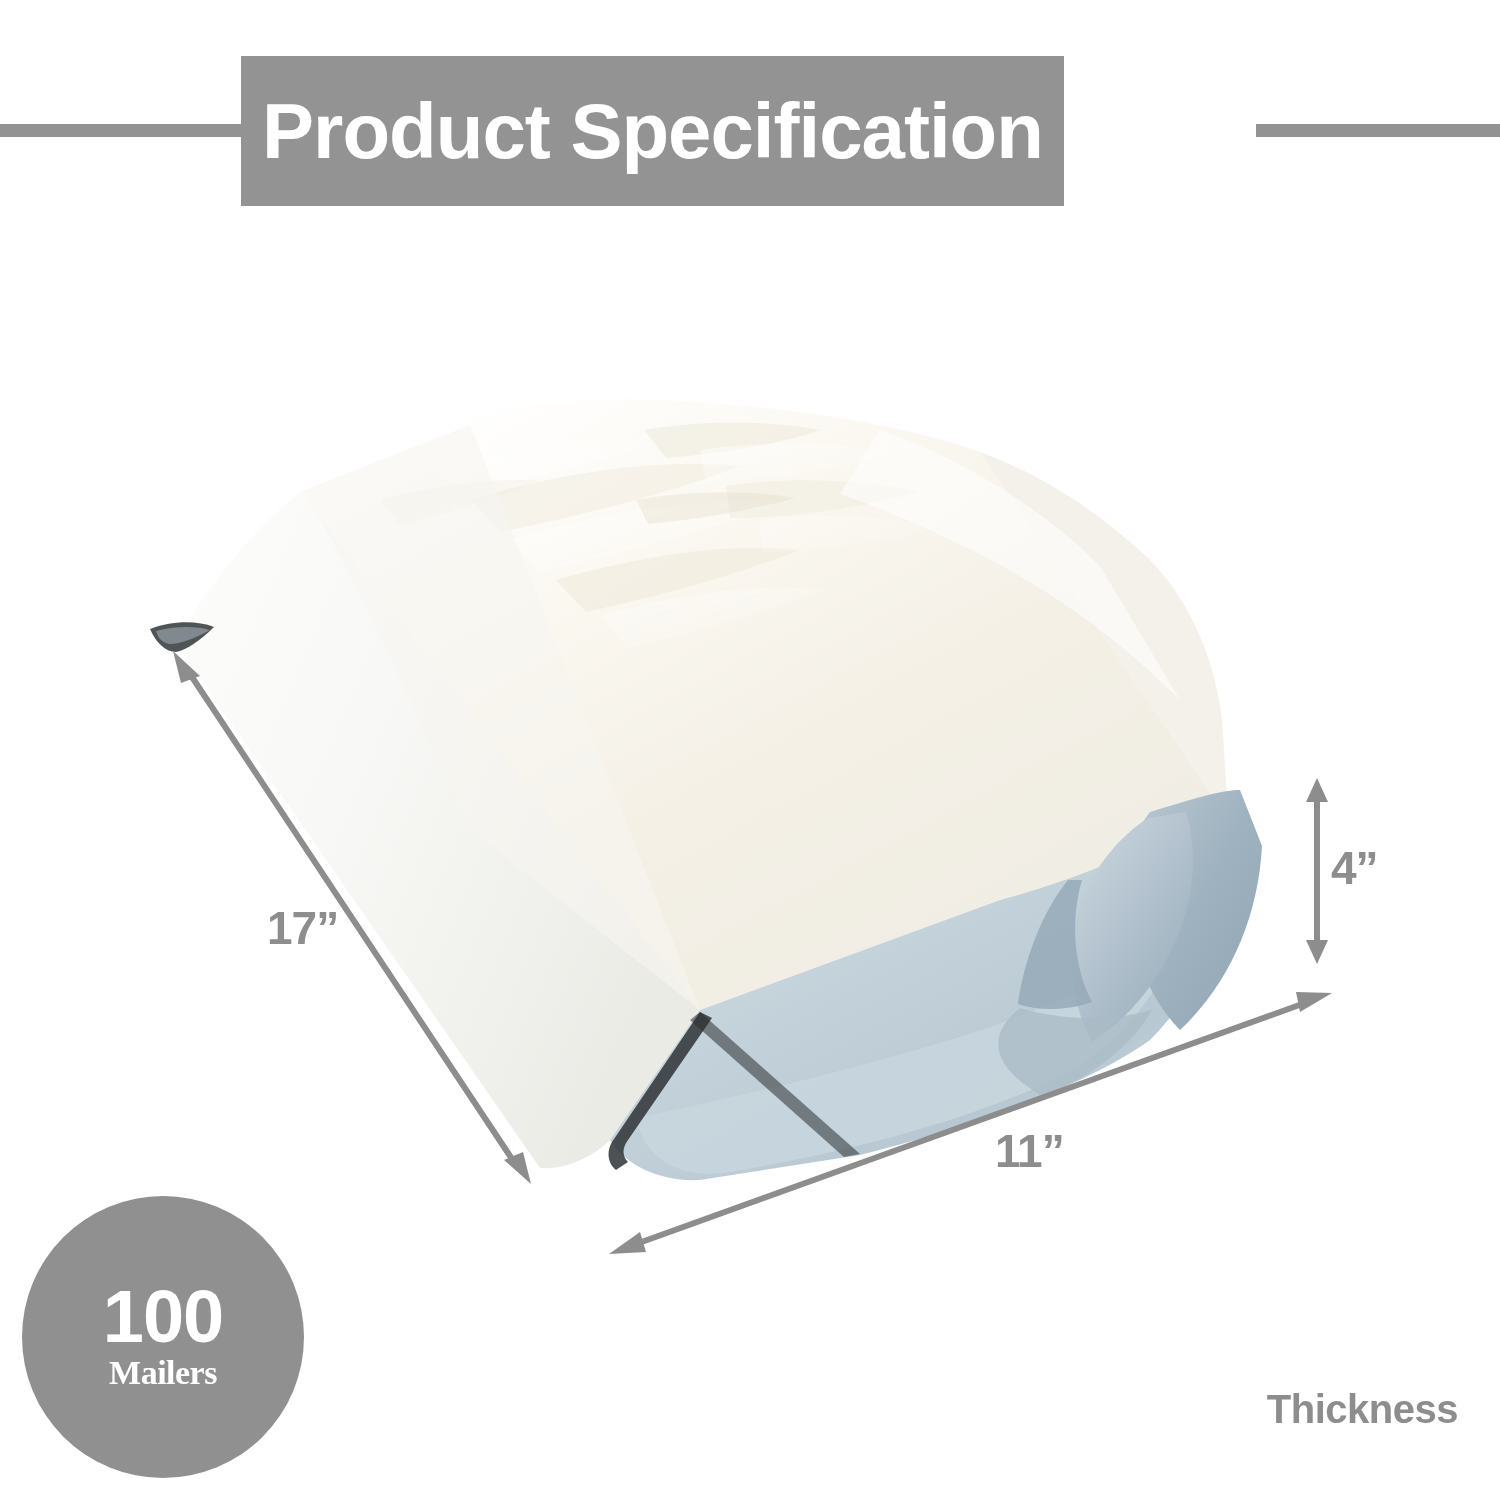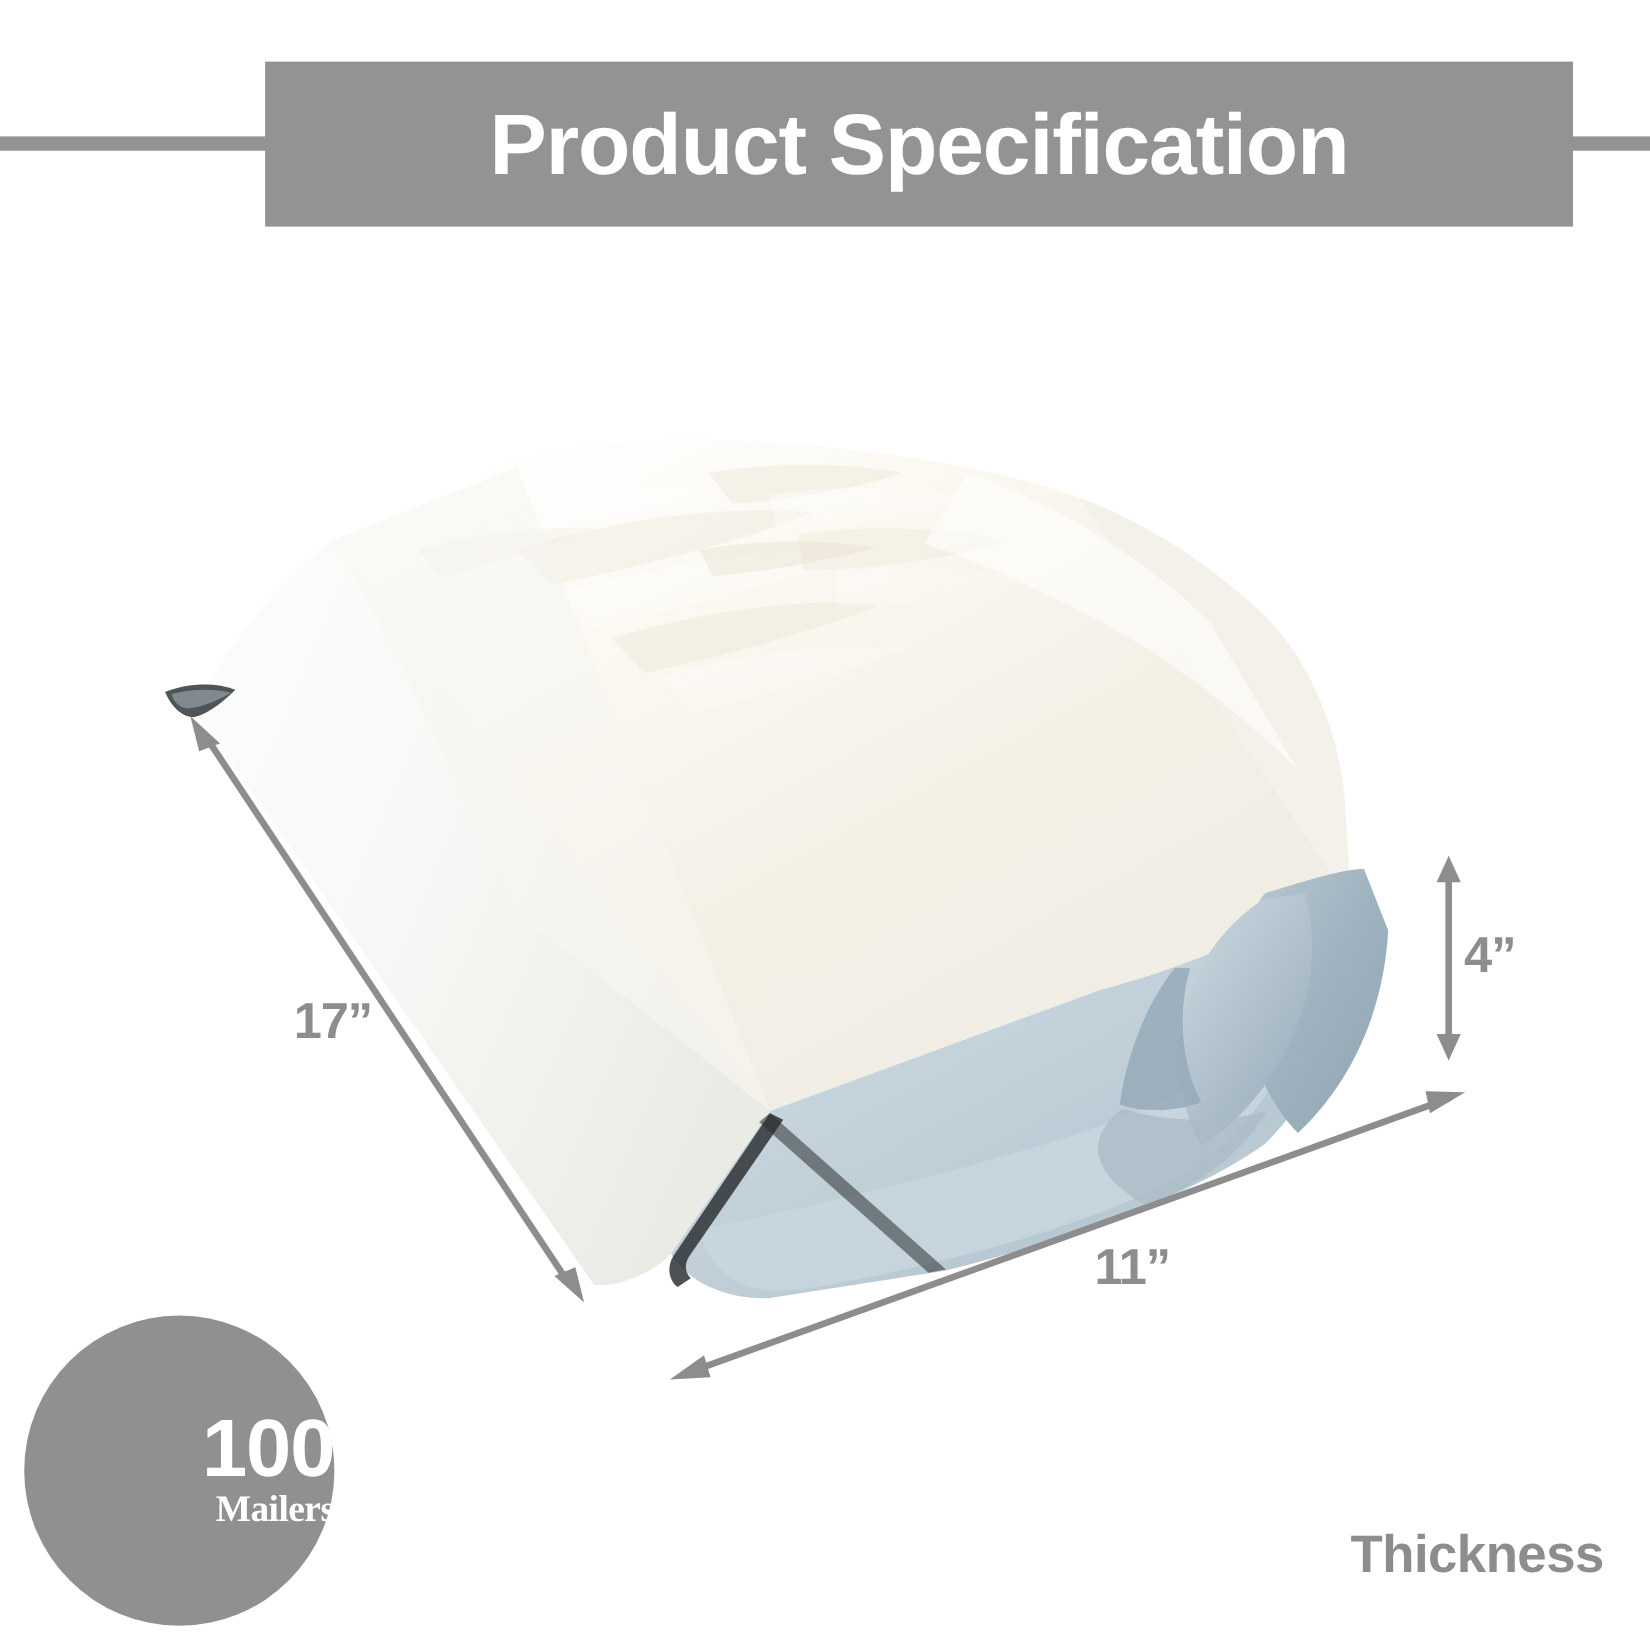--- a/index.html
+++ b/index.html
@@ -32,21 +32,21 @@
     left: 1256px;
     top: 124px;
     width: 244px;
     height: 13px;
     background: #939393;
   }
   #header-banner {
     position: absolute;
     left: 241px;
     top: 56px;
-    width: 1189px;
+    width: 823px;
     height: 150px;
     background: #939393;
     display: flex;
     align-items: center;
     justify-content: center;
   }
   #header-title {
     color: #ffffff;
     font-size: 78px;
     font-weight: bold;
@@ -89,21 +89,21 @@
   #quantity-badge {
     position: absolute;
     left: 22px;
     top: 1196px;
     width: 282px;
     height: 282px;
     border-radius: 50%;
     background: #909090;
     display: flex;
     flex-direction: column;
-    align-items: flex-end;
+    align-items: center;
     justify-content: center;
   }
   #quantity-count {
     color: #ffffff;
     font-size: 74px;
     font-weight: bold;
     line-height: 0.95;
     letter-spacing: -1px;
     font-family: "Liberation Sans", sans-serif;
   }
@@ -118,21 +118,21 @@
   }
 
   
   #thickness-note {
     position: absolute;
     right: 42px;
     top: 1386px;
     text-align: right;
     color: #8d8d8d;
     font-weight: bold;
-    font-size: 48px;
+    font-size: 40px;
     line-height: 1.18;
     font-family: "Liberation Sans", sans-serif;
     letter-spacing: -0.5px;
   }
   #thickness-label, #thickness-value { display: block; }
 </style>
 </head>
 <body>
 
 <div id="page">

